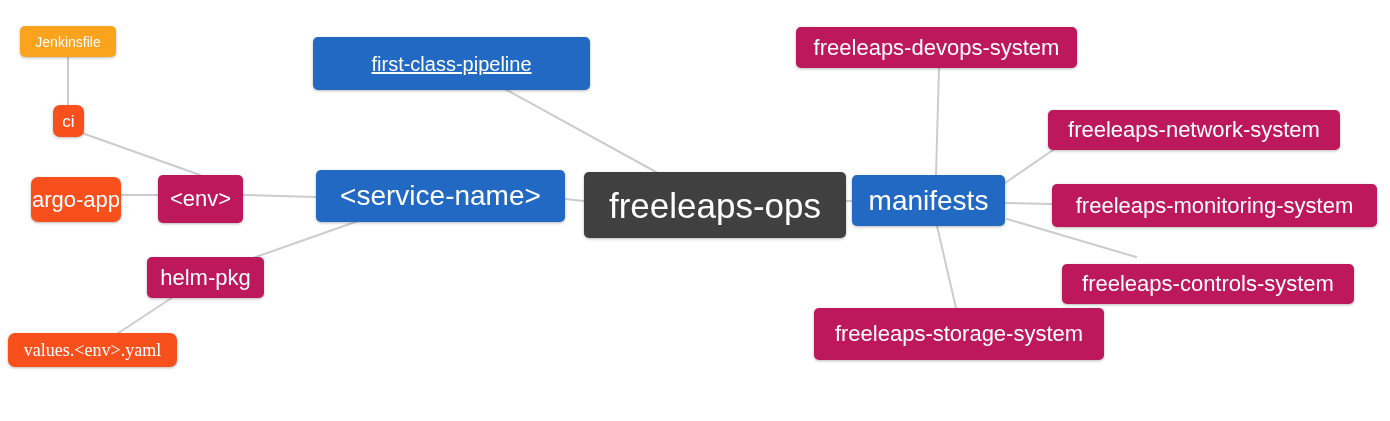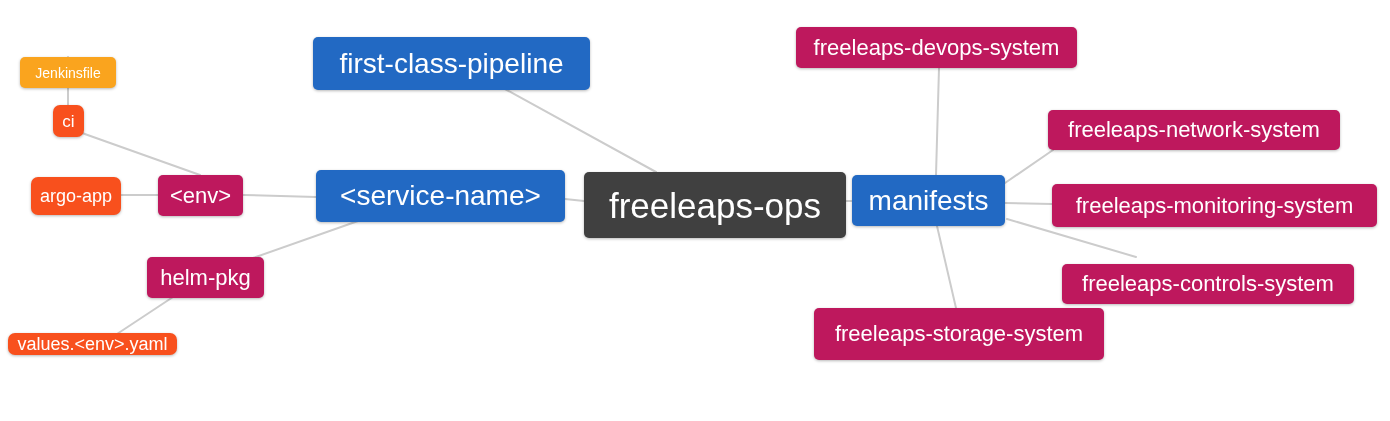--- a/index.html
+++ b/index.html
@@ -36,32 +36,32 @@
     color: #ffffff;
     border-radius: 5px;
     box-shadow: 0 1px 3px rgba(0,0,0,0.28);
     white-space: nowrap;
     box-sizing: border-box;
     cursor: pointer;
     line-height: 1;
   }
   .node.blue   { background: #2269c3; }
   .node.green  { background: #be185d; }
-  .node.orange { background: #faa41e; margin-top: 31px; }
+  .node.orange { background: #faa41e; }
   .node.red    { background: #f8501d; border-radius: 7px; }
   .node.dark   { background: #404040; }
 
   
   #n-jenkinsfile      { left: 20px;   top: 26px;  width: 96px;  height: 31px; font-size: 14px; }
   #n-ci               { left: 53px;   top: 105px; width: 31px;  height: 32px; font-size: 17px; }
-  #n-argo-app         { left: 31px;   top: 177px; width: 90px;  height: 38px; font-size: 18px; }
-  #n-env              { left: 158px;  top: 175px; width: 85px;  height: 41px; font-size: 22px; }
+  #n-argo-app         { left: 31px;   top: 177px; width: 90px;  height: 45px; font-size: 22px; }
+  #n-env              { left: 158px;  top: 175px; width: 85px;  height: 48px; font-size: 22px; }
   #n-helm-pkg         { left: 147px;  top: 257px; width: 117px; height: 41px; font-size: 22px; }
-  #n-values-env-yaml  { left: 8px;    top: 333px; width: 169px; height: 22px; font-size: 18px; }
-  #n-first-class-pipeline { left: 313px; top: 37px;  width: 277px; height: 53px; font-size: 28px; }
+  #n-values-env-yaml  { left: 8px;    top: 333px; width: 169px; height: 34px; font-size: 18px; font-family: Liberation Serif, serif; }
+  #n-first-class-pipeline { left: 313px; top: 37px;  width: 277px; height: 53px; font-size: 20px; text-decoration: underline; }
   #n-service-name     { left: 316px;  top: 170px; width: 249px; height: 52px; font-size: 28px; }
   #n-freeleaps-ops    { left: 584px;  top: 172px; width: 262px; height: 66px; font-size: 35px; }
   #n-manifests        { left: 852px;  top: 175px; width: 153px; height: 51px; font-size: 28px; }
   #n-devops-system    { left: 796px;  top: 27px;  width: 281px; height: 41px; font-size: 22px; }
   #n-network-system   { left: 1048px; top: 110px; width: 292px; height: 40px; font-size: 22px; }
   #n-monitoring-system{ left: 1052px; top: 184px; width: 325px; height: 43px; font-size: 22px; }
   #n-controls-system  { left: 1062px; top: 264px; width: 292px; height: 40px; font-size: 22px; }
   #n-storage-system   { left: 814px;  top: 308px; width: 290px; height: 52px; font-size: 22px; }
 </style>
 </head>

